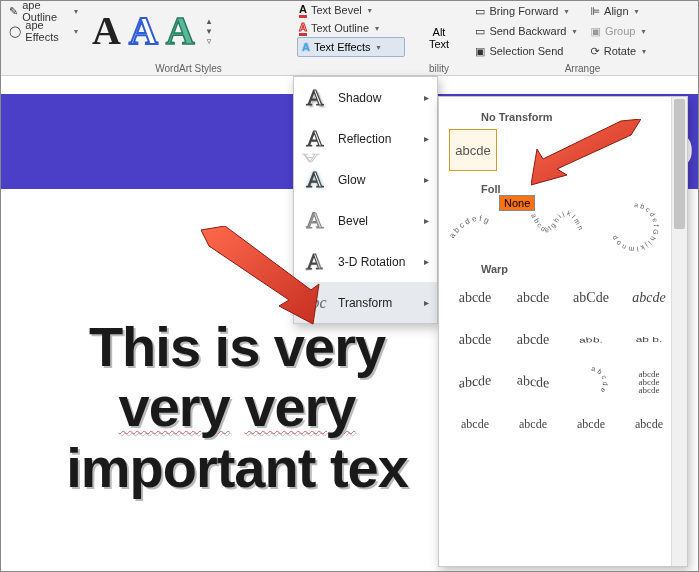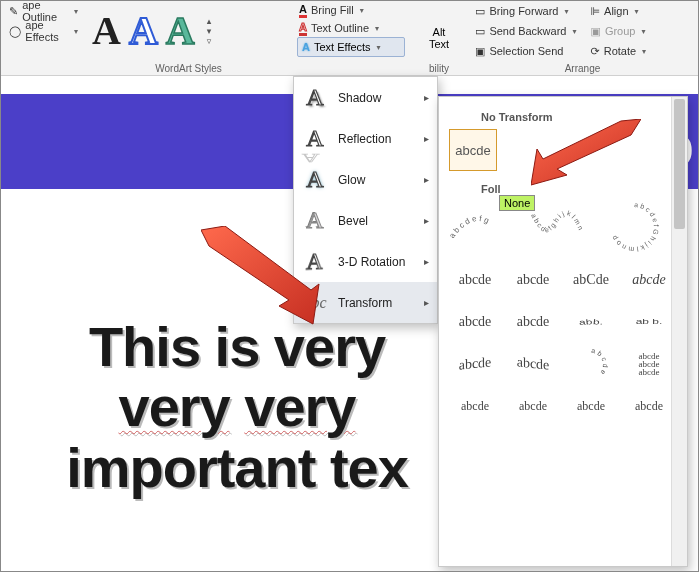--- a/index.html
+++ b/index.html
@@ -57,21 +57,21 @@
   .fxTrans { font-style:italic; font-family: cursive; font-size:16px; color:#666; -webkit-text-stroke:0; }
 
   
   .dd2 { position:absolute; left:437px; top:95px; width:250px; bottom:4px; background:#fff; border:1px solid #c9c9c9; box-shadow:2px 4px 10px rgba(0,0,0,.25); display:flex; }
   .dd2-inner { flex:1; overflow:hidden; padding:8px 4px 0 10px; }
   .dd2-scroll { width:16px; background:#f0f0f0; border-left:1px solid #dcdcdc; position:relative;}
   .dd2-thumb { position:absolute; top:2px; left:2px; right:2px; height:130px; background:#c4c4c4; border-radius:2px;}
   .dd2 h4 { font-size:11px; font-weight:600; color:#555; margin:6px 0 6px 0;padding-left:32px;}
   .thumb-box { width:48px; height:42px; border:1px solid #cfcfcf; display:inline-flex; align-items:center; justify-content:center; font-family:Georgia,serif; font-size:13px; color:#555; margin-bottom:6px;}
   .thumb-box.sel { border:1px solid #d59a2c; background:#fff7e8;}
-  .tooltip { position:absolute; left:498px; top:194px; background:#bef264; border:1px solid #888; font-size:11px; padding:1px 4px; }
+  .tooltip { position:absolute; left:498px; top:194px; background:#f97316; border:1px solid #888; font-size:11px; padding:1px 4px; }
 
   .follow-row { display:flex; gap:20px; margin:4px 0 10px 0; }
   .follow { width:58px; height:52px; position:relative; }
   .follow svg { width:58px; height:52px; }
 
   .warp-grid { display:grid; grid-template-columns: repeat(4, 52px); gap:8px 6px; }
   .warp-cell { height:34px; display:flex; align-items:center; justify-content:center; font-family:Georgia,serif; font-size:14px; color:#444; }
   .warp-cell.special { font-size:12px; }
 
   
@@ -105,21 +105,21 @@
         <span>▿</span>
       </span>
     </div>
     <div class="ribbon-group-label">WordArt Styles</div>
   </div>
 
   <div class="ribbon-col texteff">
     <div class="texteff-stack">
       <div class="rb-btn">
           <span style="font-weight:bold;color:#111;border-bottom:3px solid #d33">A</span>
-          <span>Bring Fill</span>
+          <span>Text Bevel</span>
           <span class="chev">▾</span>
         </div>
       <div class="rb-btn">
           <span style="color:#fff;-webkit-text-stroke:1px #c33;font-weight:bold;border-bottom:3px solid #c33">A</span>
           <span>Text Outline</span>
           <span class="chev">▾</span>
         </div>
       <div class="texteff-active">
           <span style="color:#4aa3e0;font-weight:bold;text-shadow:0 0 2px #4aa3e0">A</span>
           <span>Text Effects</span>
@@ -253,20 +253,21 @@
           </svg>
       </div>
       <div class="follow">
         <svg viewBox="0 0 58 52">
             <path id="fp3" d="M29 6 a20 20 0 1 1 -0.1 0" fill="none"></path>
             <text font-size="7" fill="#666"><textPath href="#fp3">a b c d e f G h i j k l m n o p</textPath></text>
           </svg>
       </div>
     </div>
 
+    <h4>Warp</h4>
     <div class="warp-grid">
       <div class="warp-cell">abcde</div>
       <div class="warp-cell">abcde</div>
       <div class="warp-cell">abCde</div>
       <div class="warp-cell" style="font-style:italic">abcde</div>
 
       <div class="warp-cell">abcde</div>
       <div class="warp-cell">abcde</div>
       <div class="warp-cell special">
           <span style="transform:scaleY(.6) rotate(-4deg);display:inline-block">ab</span>

